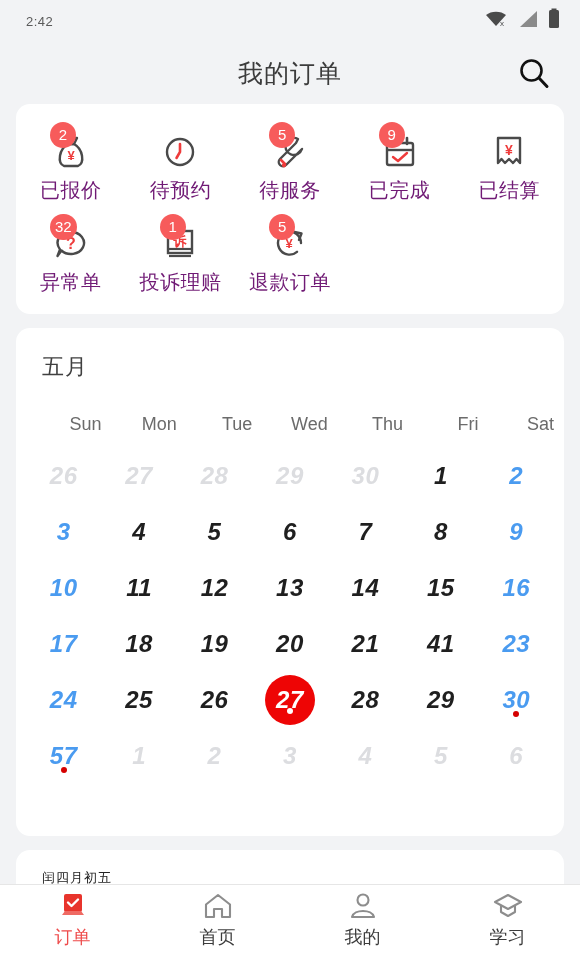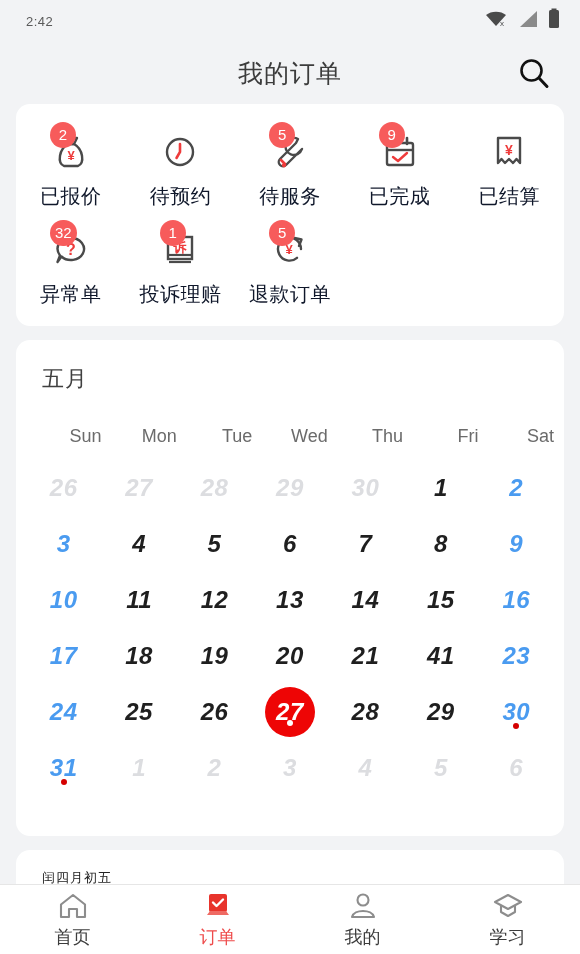--- a/index.html
+++ b/index.html
@@ -44,21 +44,21 @@
   
   .status-card { padding: 22px 0 18px 0; }
   .status-row { display: flex; }
   .status-row.row2 { margin-top: 14px; }
   .status-cell {
     width: 20%;
     display: flex; flex-direction: column; align-items: center;
     cursor: pointer; position: relative;
   }
   .cell-iconwrap { position: relative; width: 62px; height: 50px; display: flex; align-items: center; justify-content: center; }
-  .cell-label { margin-top: 7px; font-size: 20px; color: #0f172a; letter-spacing: .5px; }
+  .cell-label { margin-top: 1px; font-size: 20px; color: #701a75; letter-spacing: .5px; }
   .badge {
     position: absolute; top: -4px; left: 34px;
     min-width: 26px; height: 26px; padding: 0 5px;
     background: #f75b5b; color: #fff;
     border-radius: 13px;
     font-size: 15px; line-height: 26px; text-align: center;
     font-family: "Liberation Sans", sans-serif;
   }
 
   
@@ -383,21 +383,21 @@
           <div class="cal-day">
             <div class="daynum">29</div>
           </div>
           <div class="cal-day weekend">
             <div class="daynum">30</div>
             <div class="dot"></div>
           </div>
         </div>
         <div class="cal-week">
           <div class="cal-day weekend">
-            <div class="daynum">31</div>
+            <div class="daynum">57</div>
             <div class="dot"></div>
           </div>
           <div class="cal-day other">
             <div class="daynum">1</div>
           </div>
           <div class="cal-day other">
             <div class="daynum">2</div>
           </div>
           <div class="cal-day other">
             <div class="daynum">3</div>
@@ -413,44 +413,44 @@
           </div>
         </div>
       </div>
   </div>
 
   <div class="lunar-card">
     <span class="lunar-text">闰四月初五</span>
   </div>
 
   <div class="bottomnav">
-
-    <div class="navitem">
-      <span class="navicon">
-        <svg width="32" height="30" viewBox="0 0 32 30">
-          <path d="M4 13.5 L16 4 L28 13.5 L28 26 L20 26 L20 18 L12 18 L12 26 L4 26 Z" fill="none" stroke="#8d8d8d" stroke-width="2.1" stroke-linejoin="round"></path>
-        </svg>
-      </span>
-      <span class="navlabel">首页</span>
-    </div>
 
     <div class="navitem active">
       <span class="navicon">
         <svg width="32" height="30" viewBox="0 0 32 30">
           <rect x="7" y="3" width="18" height="18" rx="2" fill="#e8342c"></rect>
           <path d="M11 11.5 L14.5 15 L21 8.5" fill="none" stroke="#ffffff" stroke-width="2.4" stroke-linecap="round" stroke-linejoin="round"></path>
           <path d="M5 24 L27 24 L24 20 L8 20 Z" fill="#ef6a63"></path>
         </svg>
       </span>
       <span class="navlabel">订单</span>
     </div>
 
     <div class="navitem">
       <span class="navicon">
         <svg width="32" height="30" viewBox="0 0 32 30">
+          <path d="M4 13.5 L16 4 L28 13.5 L28 26 L20 26 L20 18 L12 18 L12 26 L4 26 Z" fill="none" stroke="#8d8d8d" stroke-width="2.1" stroke-linejoin="round"></path>
+        </svg>
+      </span>
+      <span class="navlabel">首页</span>
+    </div>
+
+    <div class="navitem">
+      <span class="navicon">
+        <svg width="32" height="30" viewBox="0 0 32 30">
           <circle cx="16" cy="9" r="5.5" fill="none" stroke="#8d8d8d" stroke-width="2.1"></circle>
           <path d="M5 26 C7 18, 25 18, 27 26 Z" fill="none" stroke="#8d8d8d" stroke-width="2.1" stroke-linejoin="round"></path>
         </svg>
       </span>
       <span class="navlabel">我的</span>
     </div>
 
     <div class="navitem">
       <span class="navicon">
         <svg width="32" height="30" viewBox="0 0 32 30">

